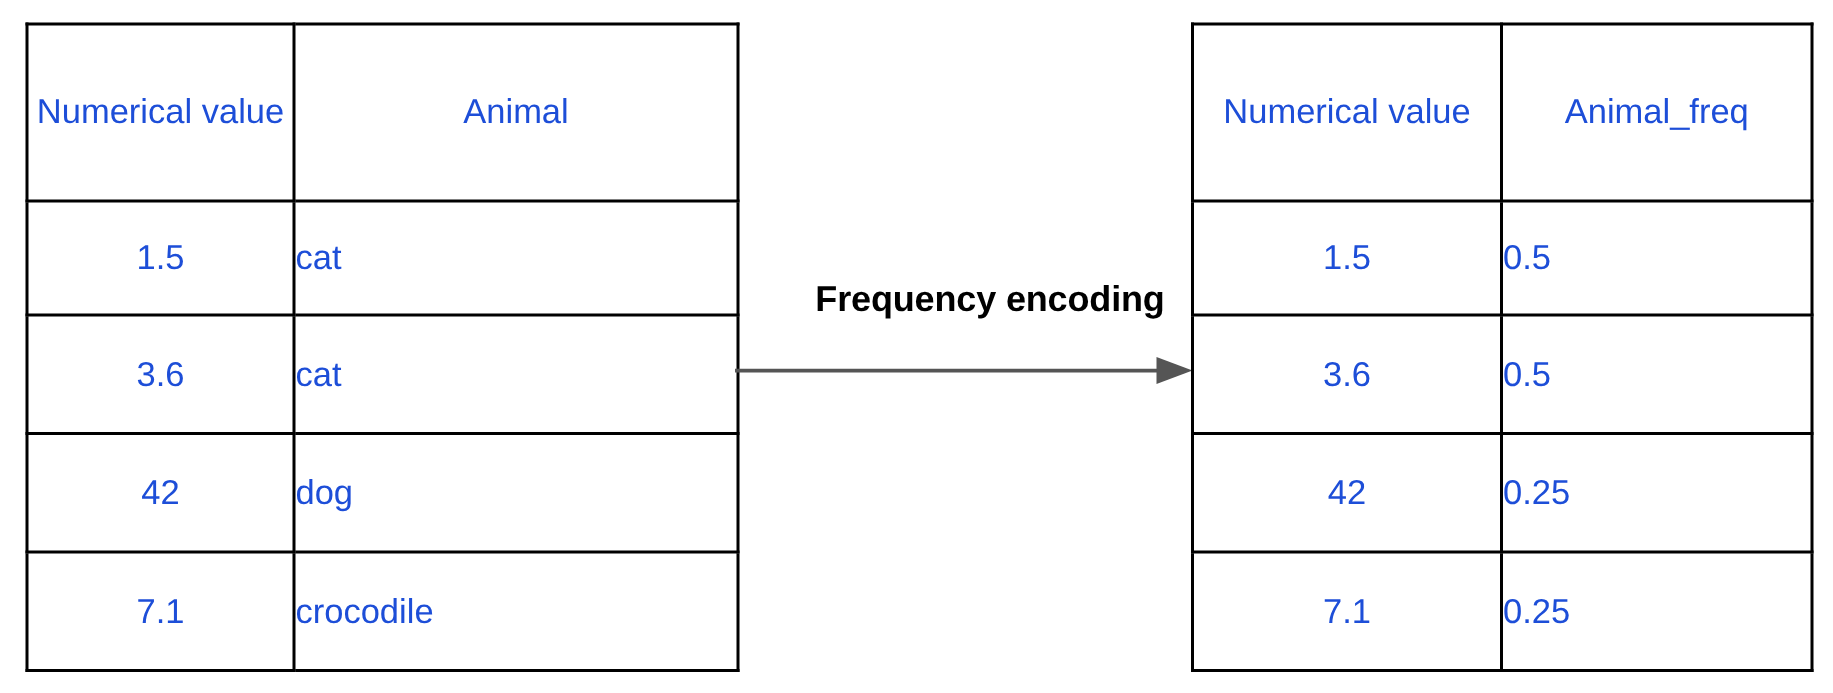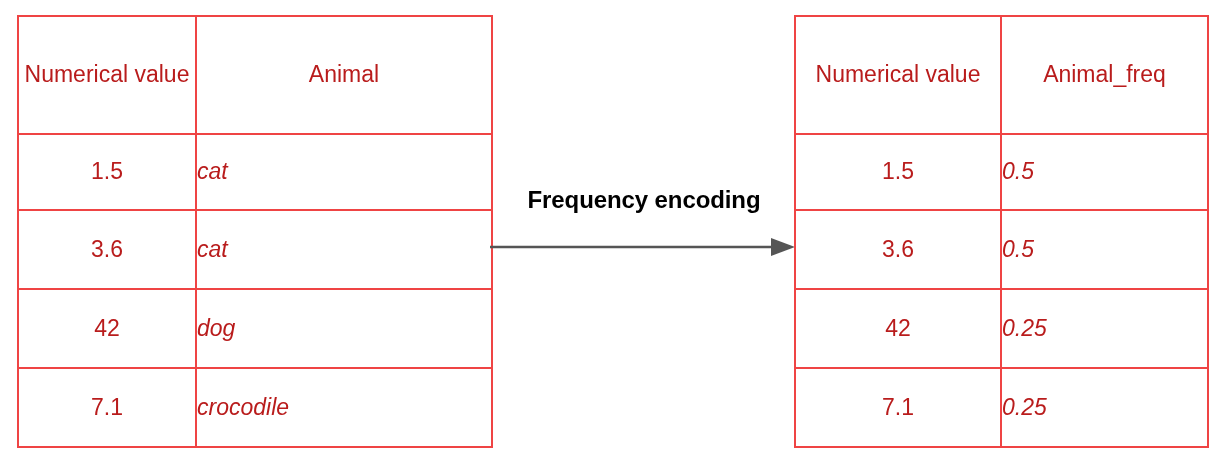--- a/index.html
+++ b/index.html
@@ -24,26 +24,26 @@
   }
 
   
   .data-table {
     position: absolute;
     border-collapse: collapse;
     table-layout: fixed;
     background: #ffffff;
   }
   .data-table td {
-    border: 2px solid #ef4444;
+    border: 2px solid #000000;
     padding: 0;
     vertical-align: middle;
     font-size: 23px;
     line-height: 1.18;
-    color: #b91c1c;
+    color: #1d4ed8;
     font-weight: normal;
   }
 
   .table-left  { left: 17px;  top: 15px; width: 474px; }
   .table-right { left: 794px; top: 15px; width: 413px; }
 
   .table-left  col.c-num { width: 178px; }
   .table-left  col.c-val { width: 296px; }
   .table-right col.c-num { width: 206px; }
   .table-right col.c-val { width: 207px; }
@@ -57,34 +57,33 @@
     padding-bottom: 4px;
   }
   .cell-num {
     text-align: center;
     padding-bottom: 3px;
   }
   .cell-text {
     text-align: left;
     padding-left: 16px;
     padding-bottom: 3px;
-    font-style: italic;
   }
 
   
   .arrow-group {
     position: absolute;
     left: 489px;
     top: 186px;
     width: 310px;
     height: 75px;
   }
   .arrow-label {
     position: absolute;
-    left: 0;
+    left: 16px;
     top: 0;
     width: 310px;
     text-align: center;
     font-size: 24px;
     font-weight: bold;
     letter-spacing: -0.1px;
     color: #000000;
     white-space: nowrap;
   }
   .arrow-svg {

